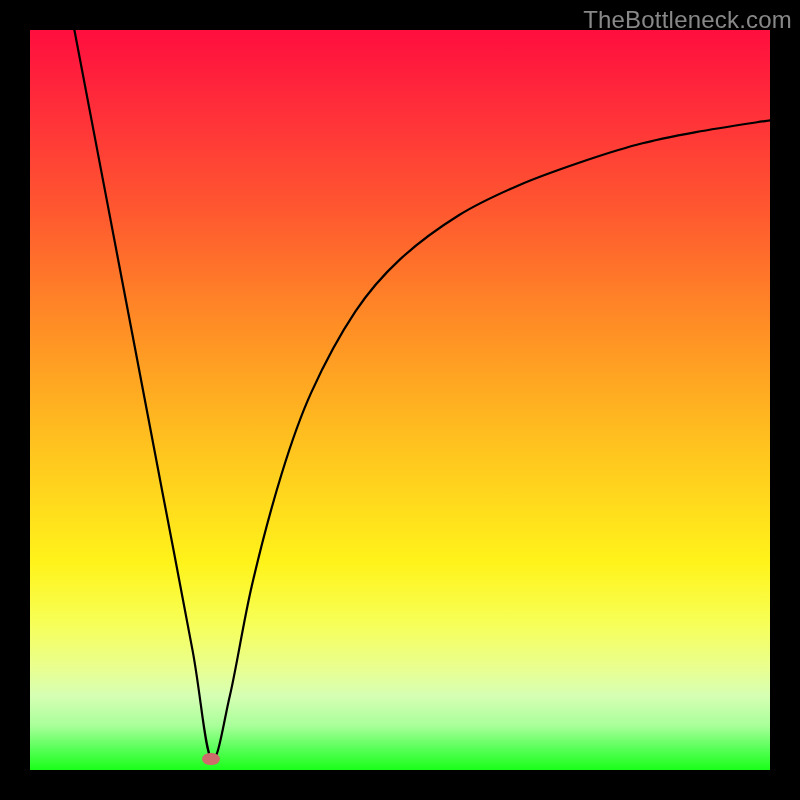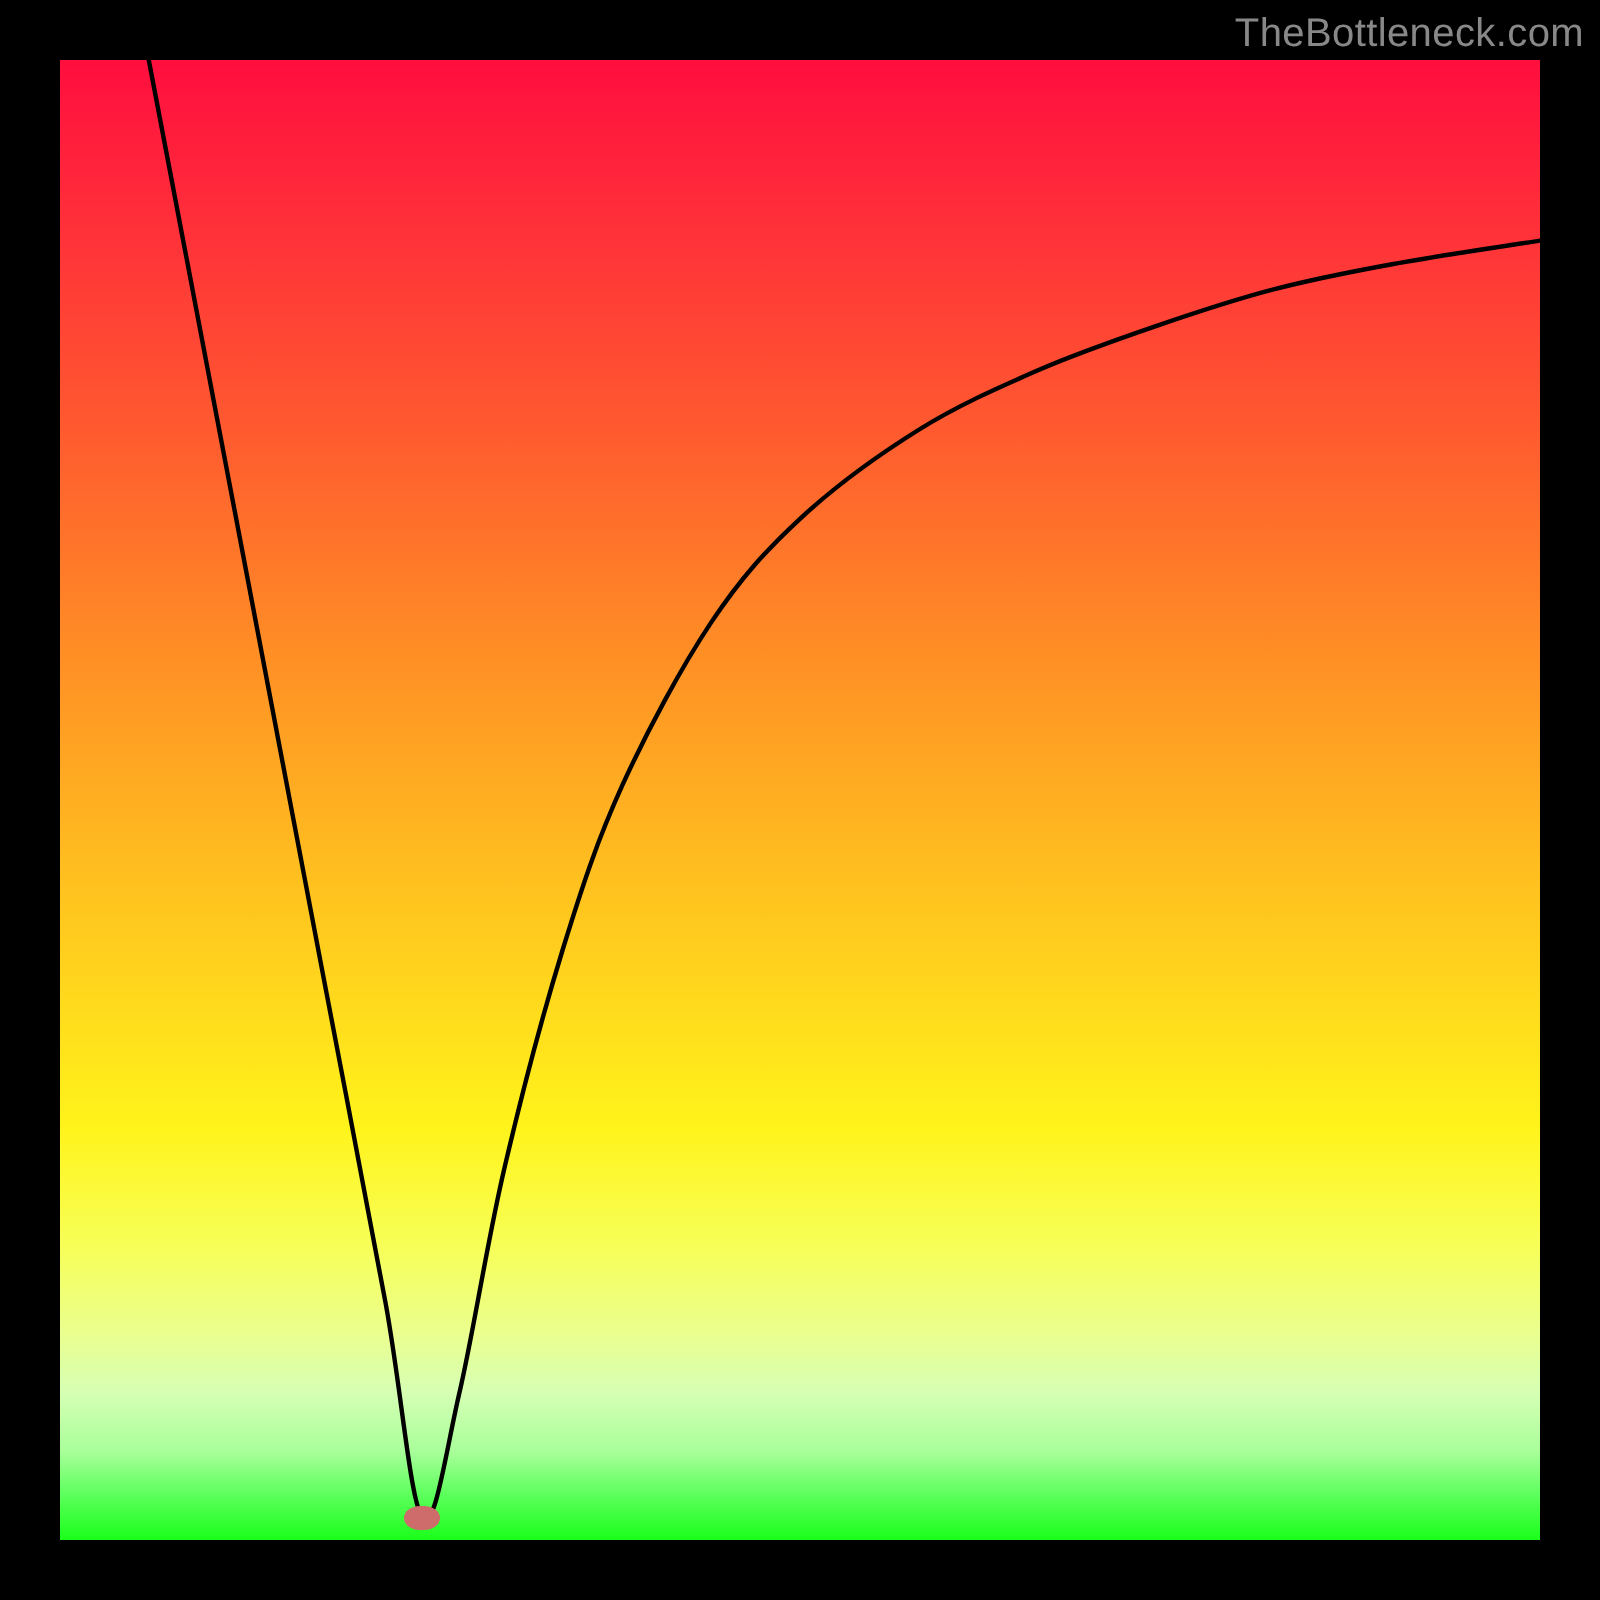--- a/index.html
+++ b/index.html
@@ -36,21 +36,21 @@
       #d6ffb4 90%,
       #a9ff9a 94%,
       #5bff5b 97%,
       #1aff1a 100%);
   }
   .watermark {
     position: absolute;
     top: 6px;
     right: 8px;
     color: #888;
-    font-size: 20px;
+    font-size: 24px;
     font-weight: 500;
     letter-spacing: 0.2px;
     font-family: Arial, sans-serif;
   }
   .marker {
     position: absolute;
     width: 18px;
     height: 12px;
     background: #ce6b6b;
     border-radius: 8px / 6px;

